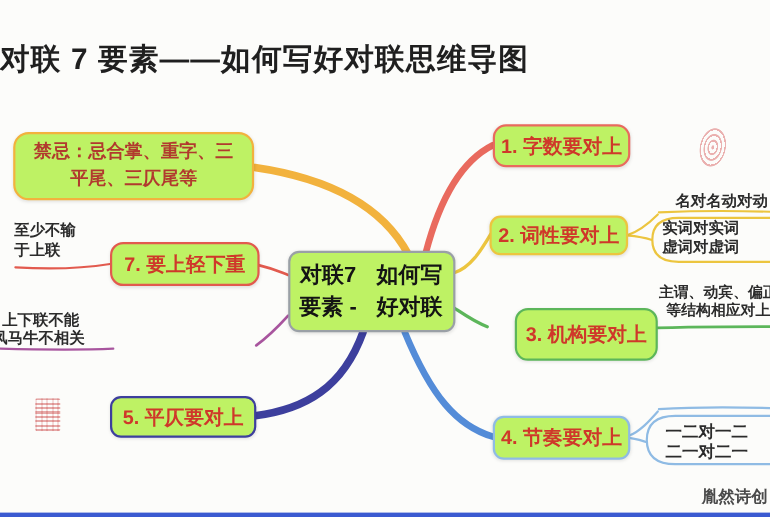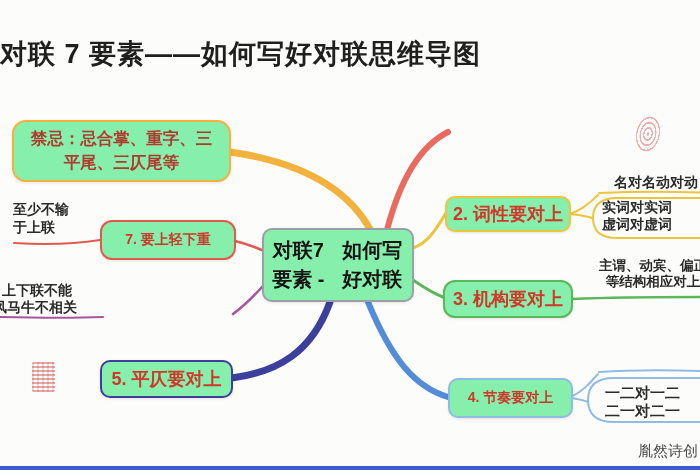--- a/index.html
+++ b/index.html
@@ -24,61 +24,61 @@
   .p-red-thin{stroke:var(--red);stroke-width:2;}
   .p-plum{stroke:var(--plum);stroke-width:2.5;}
   .p-plum-thin{stroke:var(--plum);stroke-width:2;}
 
   .title{
     position:absolute;left:0;top:36px;width:700px;text-align:left;
     font-size:27px;font-weight:bold;color:var(--title-text);letter-spacing:1px;
   }
   .node{
     position:absolute;display:flex;align-items:center;justify-content:center;
-    background:#86efac;border-style:solid;border-width:2.5px;
+    background:#bef264;border-style:solid;border-width:2.5px;
     box-shadow:0 1px 3px rgba(0,0,0,.10);
     font-weight:bold;text-align:center;box-sizing:border-box;
   }
   .center-node{
     left:262px;top:228px;width:152px;height:74px;border-radius:10px;
     border-color:var(--center-border);color:var(--center-text);
     font-size:20px;line-height:1.45;
   }
   .n-taboo{left:12px;top:120px;width:219px;height:62px;border-radius:14px;
     border-color:var(--gold);color:var(--taboo-text);font-size:16.5px;line-height:1.45;
     padding:0 10px;}
   .n-7{left:100px;top:220px;width:136px;height:40px;border-radius:12px;
-    border-color:var(--red);color:var(--red-text);font-size:14px;}
+    border-color:var(--red);color:var(--red-text);font-size:18px;}
   .n-6{left:103px;top:298px;width:131px;height:39px;border-radius:14px;
     border-color:var(--plum);color:var(--n6-text);font-size:18px;}
   .n-5{left:100px;top:360px;width:133px;height:38px;border-radius:10px;
     border-color:var(--indigo);color:var(--red-text);font-size:18px;}
   .n-1{left:448px;top:113px;width:125px;height:39px;border-radius:12px;
     border-color:var(--salmon);color:var(--red-text);font-size:18px;}
   .n-2{left:445px;top:196px;width:126px;height:36px;border-radius:10px;
     border-color:var(--yellow);color:var(--red-text);font-size:18px;}
-  .n-3{left:443px;top:280px;width:130px;height:38px;border-radius:12px;
+  .n-3{left:468px;top:280px;width:130px;height:48px;border-radius:12px;
     border-color:var(--green);color:var(--red-text);font-size:18px;text-align:right;}
   .n-4{left:448px;top:378px;width:125px;height:40px;border-radius:10px;
-    border-color:var(--lightblue);color:var(--red-text);font-size:14px;}
+    border-color:var(--lightblue);color:var(--red-text);font-size:18px;}
 
   .note{
     position:absolute;font-weight:bold;color:var(--note-text);
     white-space:pre-line;font-size:14px;line-height:1.25;
   }
   .note-7{left:13px;top:201px;}
   .note-6{left:-7px;top:282px;text-indent:9px;line-height:1.2;}
   .note-2a{left:614px;top:174px;}
   .note-2b{left:602px;top:199px;line-height:1.2;}
   .note-3{left:592px;top:258px;width:122px;text-align:center;font-size:13.5px;line-height:1.2;}
   .note-4a{left:598px;top:343px;width:72px;text-align:center;}
   .note-4b{left:605px;top:384px;font-size:15px;line-height:1.2;}
 
   .watermark{
-    position:absolute;left:638px;top:442px;font-size:15px;font-weight:normal;
+    position:absolute;left:638px;top:442px;font-size:15px;font-weight:bold;
     color:var(--watermark-text);white-space:nowrap;
   }
   .bottom-strip{
     position:absolute;left:0;top:466px;width:700px;height:4px;
     background:var(--bottom-strip);
   }
   .seal-fingerprint{
     position:absolute;left:636px;top:116px;width:24px;height:36px;
     border-radius:50%;transform:rotate(12deg);opacity:.85;
     background:repeating-radial-gradient(ellipse at center,
@@ -138,20 +138,23 @@
   <div class="note note-7">至少不输
 于上联</div>
 
   <div class="note note-6">上下联不能
 风马牛不相关</div>
 
   <div class="node n-5">
     <span>5. 平仄要对上</span>
   </div>
 
+  <div class="node n-1">
+    <span>1. 字数要对上</span>
+  </div>
 
   <div class="node n-2">
     <span>2. 词性要对上</span>
   </div>
   <div class="note note-2a">名对名动对动</div>
   <div class="note note-2b">实词对实词
 虚词对虚词</div>
 
   <div class="node n-3">
     <span>3. 机构要对上</span>

